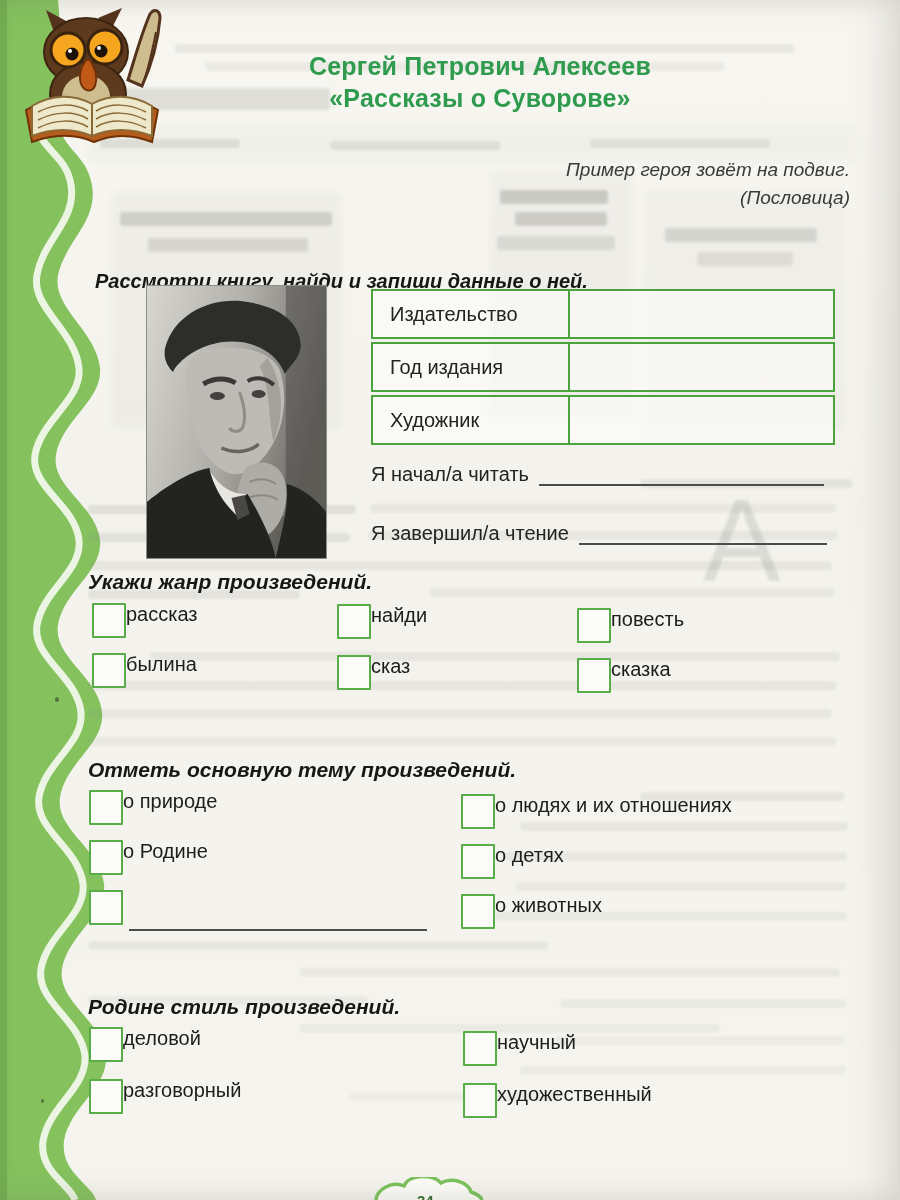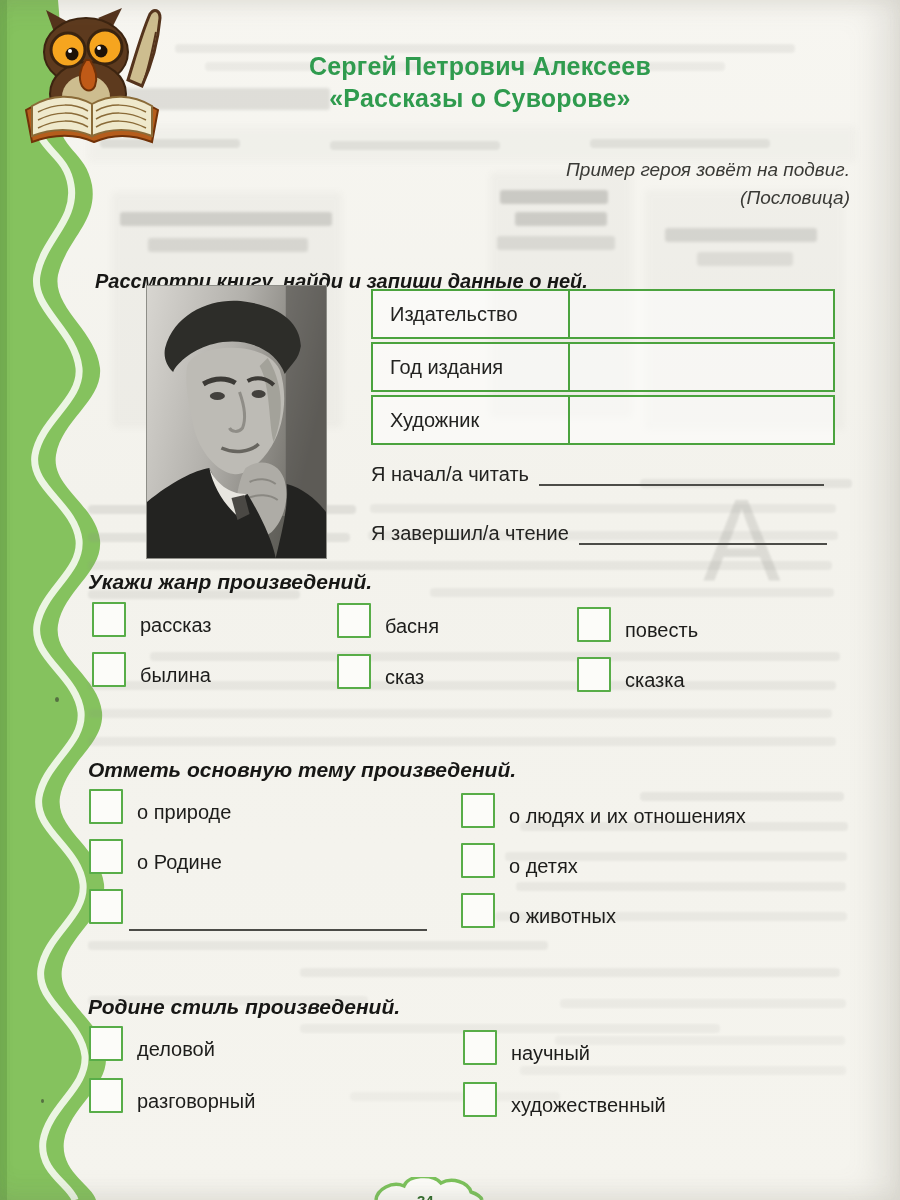--- a/index.html
+++ b/index.html
@@ -37,21 +37,21 @@
   .tlabel { position:absolute; left:0; top:0; bottom:0; width:197px; border-right:2px solid #4ba33e;
     box-sizing:border-box; padding-left:17px; line-height:46px; font-size:20px; color:#232321; }
   .tvalue { position:absolute; left:197px; top:0; bottom:0; right:0; }
 
   
   .fillrow { position:absolute; display:flex; align-items:flex-end; font-size:20px; color:#232321; }
   .fillrow .lbl { white-space:nowrap; line-height:24px; }
   .wline { flex:1; border-bottom:2px solid #4c4c48; margin-left:10px; height:22px; }
 
   
-  .opt { position:absolute; display:flex; align-items:flex-end; gap:14px; height:34px; }
+  .opt { position:absolute; display:flex; align-items:flex-start; gap:0; height:34px; }
   .cb { width:30px; height:31px; border:2px solid #58ad48; background:#fcfcf9; flex:none; border-radius:1px; }
   .opt-label { font-size:20px; color:#1d1d1b; white-space:nowrap; }
   .theme-line { position:absolute; left:129px; top:903px; width:298px; height:26px; border-bottom:2px solid #4c4c48; }
 
   
   .ghosts { position:absolute; inset:0; pointer-events:none; }
   .gl { position:absolute; height:9px; border-radius:4px; background:#8c8c87; opacity:.14; filter:blur(1.1px); }
   .gd { position:absolute; height:14px; border-radius:3px; background:#6e6e69; opacity:.22; filter:blur(1.6px); }
   .gb { position:absolute; background:#9a9a94; opacity:.07; filter:blur(3px); border-radius:3px; }
   .gletter { position:absolute; left:703px; top:486px; font-size:116px; line-height:110px;
@@ -226,21 +226,21 @@
     <span class="wline"></span>
   </div>
 
   <div class="sec-heading" style="left:88px;top:570px">Укажи жанр произведений.</div>
   <div class="opt" style="left:92px;top:603px">
     <span class="cb"></span>
     <span class="opt-label">рассказ</span>
   </div>
   <div class="opt" style="left:337px;top:604px">
     <span class="cb"></span>
-    <span class="opt-label">басня</span>
+    <span class="opt-label">найди</span>
   </div>
   <div class="opt" style="left:577px;top:608px">
     <span class="cb"></span>
     <span class="opt-label">повесть</span>
   </div>
   <div class="opt" style="left:92px;top:653px">
     <span class="cb"></span>
     <span class="opt-label">былина</span>
   </div>
   <div class="opt" style="left:337px;top:655px">

